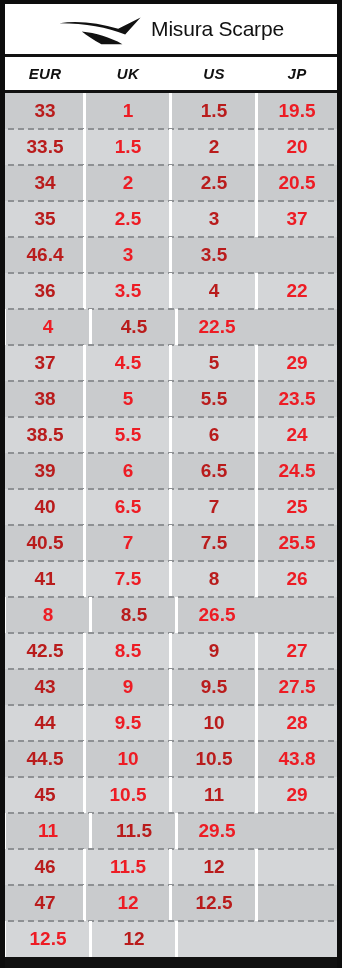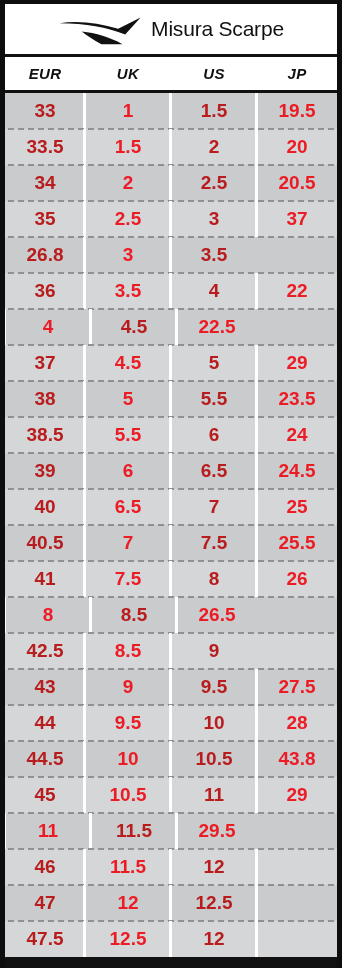--- a/index.html
+++ b/index.html
@@ -166,21 +166,21 @@
         <div class="cell c-us val-black">2.5</div>
         <div class="cell c-jp val-red">20.5</div>
       </div>
       <div class="row shade-b">
         <div class="cell c-eur val-black">35</div>
         <div class="cell c-uk val-red">2.5</div>
         <div class="cell c-us val-black">3</div>
         <div class="cell c-jp val-red">37</div>
       </div>
       <div class="row shade-a">
-        <div class="cell c-eur val-black">26.8</div>
+        <div class="cell c-eur val-black">46.4</div>
         <div class="cell c-uk val-red">3</div>
         <div class="cell c-us val-black">3.5</div>
       </div>
       <div class="row shade-b">
         <div class="cell c-eur val-black">36</div>
         <div class="cell c-uk val-red">3.5</div>
         <div class="cell c-us val-black">4</div>
         <div class="cell c-jp val-red">22</div>
       </div>
       <div class="row shade-a">
@@ -232,20 +232,21 @@
       </div>
       <div class="row shade-a">
         <div class="cell c-uk val-red">8</div>
         <div class="cell c-us val-black">8.5</div>
         <div class="cell c-jp val-red">26.5</div>
       </div>
       <div class="row shade-b">
         <div class="cell c-eur val-black">42.5</div>
         <div class="cell c-uk val-red">8.5</div>
         <div class="cell c-us val-black">9</div>
+        <div class="cell c-jp val-red">27</div>
       </div>
       <div class="row shade-a">
         <div class="cell c-eur val-black">43</div>
         <div class="cell c-uk val-red">9</div>
         <div class="cell c-us val-black">9.5</div>
         <div class="cell c-jp val-red">27.5</div>
       </div>
       <div class="row shade-b">
         <div class="cell c-eur val-black">44</div>
         <div class="cell c-uk val-red">9.5</div>
@@ -275,20 +276,19 @@
         <div class="cell c-us val-black">12</div>
         <div class="cell c-jp val-red"></div>
       </div>
       <div class="row shade-a">
         <div class="cell c-eur val-black">47</div>
         <div class="cell c-uk val-red">12</div>
         <div class="cell c-us val-black">12.5</div>
         <div class="cell c-jp val-red"></div>
       </div>
       <div class="row shade-b">
-        <div class="cell c-eur val-black">47.5</div>
         <div class="cell c-uk val-red">12.5</div>
         <div class="cell c-us val-black">12</div>
         <div class="cell c-jp val-red"></div>
       </div>
     </div>
 
 </div>
 
 </body></html>

